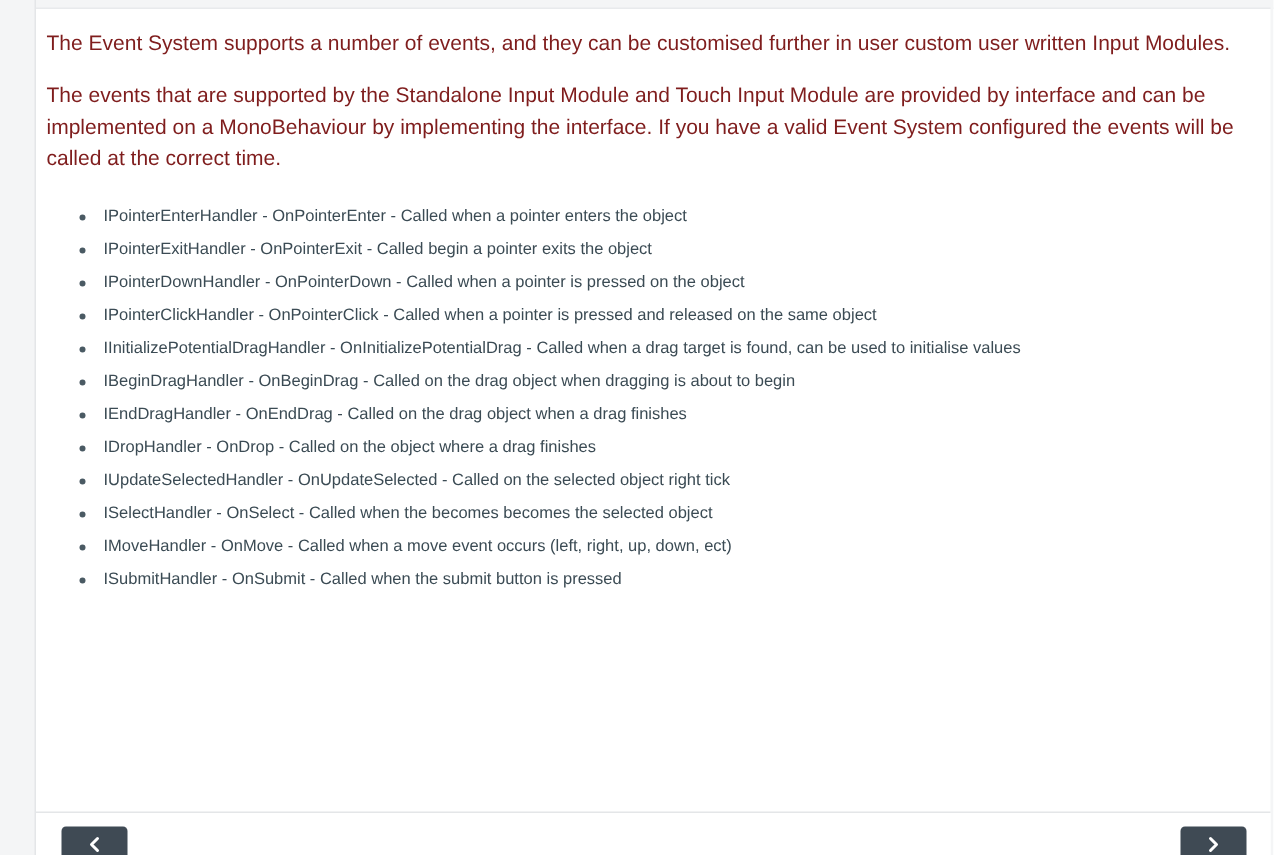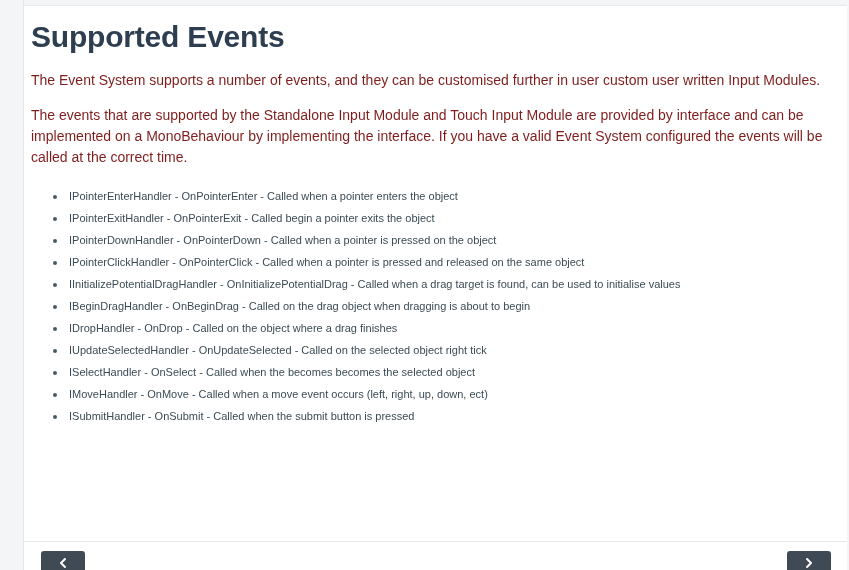--- a/index.html
+++ b/index.html
@@ -125,32 +125,32 @@
 </head>
 <body>
 
 <div class="page">
 
   <div class="left-rail"></div>
   <div class="top-strip"></div>
   <div class="right-edge"></div>
 
   <div class="content">
-    <h1 class="page-title">Supported Events</h1>
 
     <p class="para">The Event System supports a number of events, and they can be customised further in user custom user written Input Modules.</p>
     <p class="para">The events that are supported by the Standalone Input Module and Touch Input Module are provided by interface and can be implemented on a MonoBehaviour by implementing the interface. If you have a valid Event System configured the events will be called at the correct time.</p>
 
     <ul class="events-list">
       <li>IPointerEnterHandler - OnPointerEnter - Called when a pointer enters the object</li>
       <li>IPointerExitHandler - OnPointerExit - Called begin a pointer exits the object</li>
       <li>IPointerDownHandler - OnPointerDown - Called when a pointer is pressed on the object</li>
       <li>IPointerClickHandler - OnPointerClick - Called when a pointer is pressed and released on the same object</li>
       <li>IInitializePotentialDragHandler - OnInitializePotentialDrag - Called when a drag target is found, can be used to initialise values</li>
       <li>IBeginDragHandler - OnBeginDrag - Called on the drag object when dragging is about to begin</li>
+      <li>IEndDragHandler - OnEndDrag - Called on the drag object when a drag finishes</li>
       <li>IDropHandler - OnDrop - Called on the object where a drag finishes</li>
       <li>IUpdateSelectedHandler - OnUpdateSelected - Called on the selected object right tick</li>
       <li>ISelectHandler - OnSelect - Called when the becomes becomes the selected object</li>
       <li>IMoveHandler - OnMove - Called when a move event occurs (left, right, up, down, ect)</li>
       <li>ISubmitHandler - OnSubmit - Called when the submit button is pressed</li>
 
     </ul>
   </div>
 
   <div class="footer-nav">

